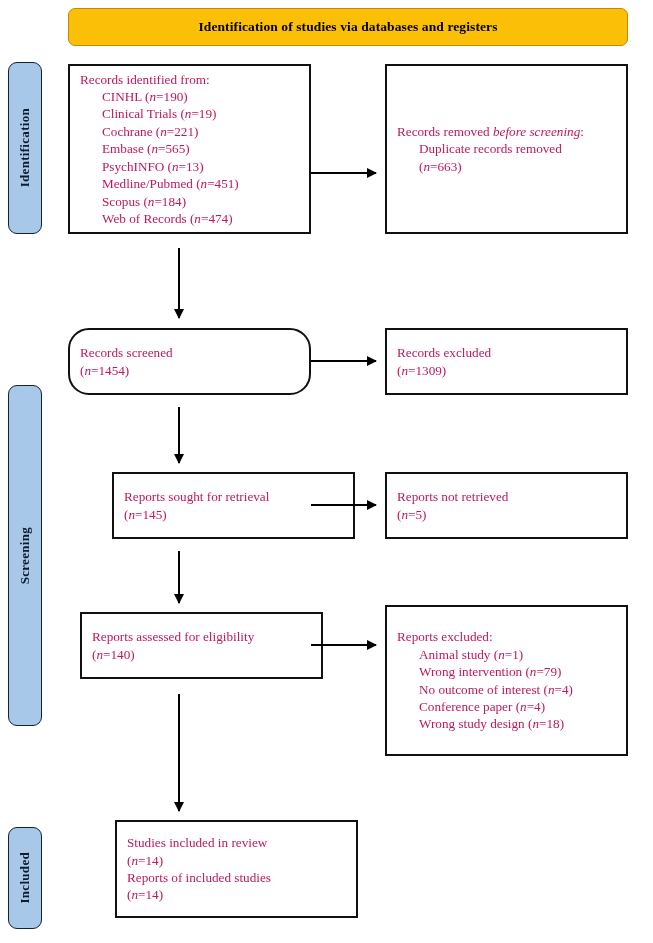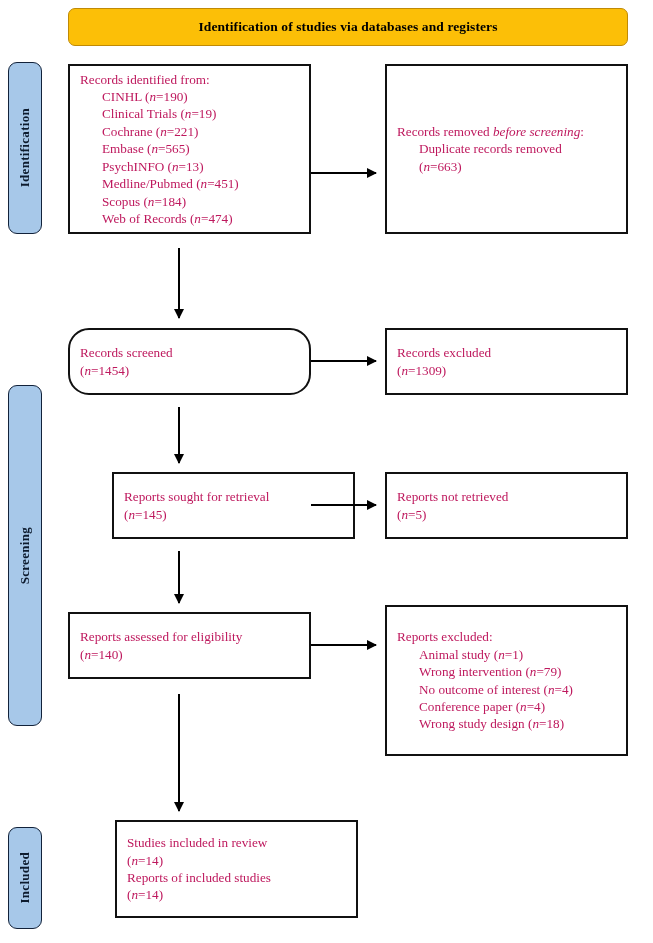--- a/index.html
+++ b/index.html
@@ -84,21 +84,21 @@
   .box-line em { font-style: italic; }
   .box-line i.nvar { font-style: italic; }
 
   
   #box-identified   { left: 68px;  top: 64px;  width: 243px; height: 170px; }
   #box-removed      { left: 385px; top: 64px;  width: 243px; height: 170px; }
   #box-screened     { left: 68px;  top: 328px; width: 243px; height: 67px; border-radius: 21px;  }
   #box-excluded     { left: 385px; top: 328px; width: 243px; height: 67px;  }
   #box-sought       { left: 68px;  top: 472px; width: 243px; height: 67px; margin-left: 44px;  }
   #box-notretrieved { left: 385px; top: 472px; width: 243px; height: 67px;  }
-  #box-eligibility  { left: 68px;  top: 612px; width: 243px; height: 67px;  }
+  #box-eligibility  { left: 80px;  top: 612px; width: 243px; height: 67px;  }
   #box-repexcluded  { left: 385px; top: 605px; width: 243px; height: 151px; }
   #box-included     { left: 68px;  top: 820px; width: 243px; height: 98px; margin-left: 47px;  }
 
   
   .conn-h {
     position: absolute;
     height: 1.6px;
     background: #000000;
   }
   .conn-h::after {

